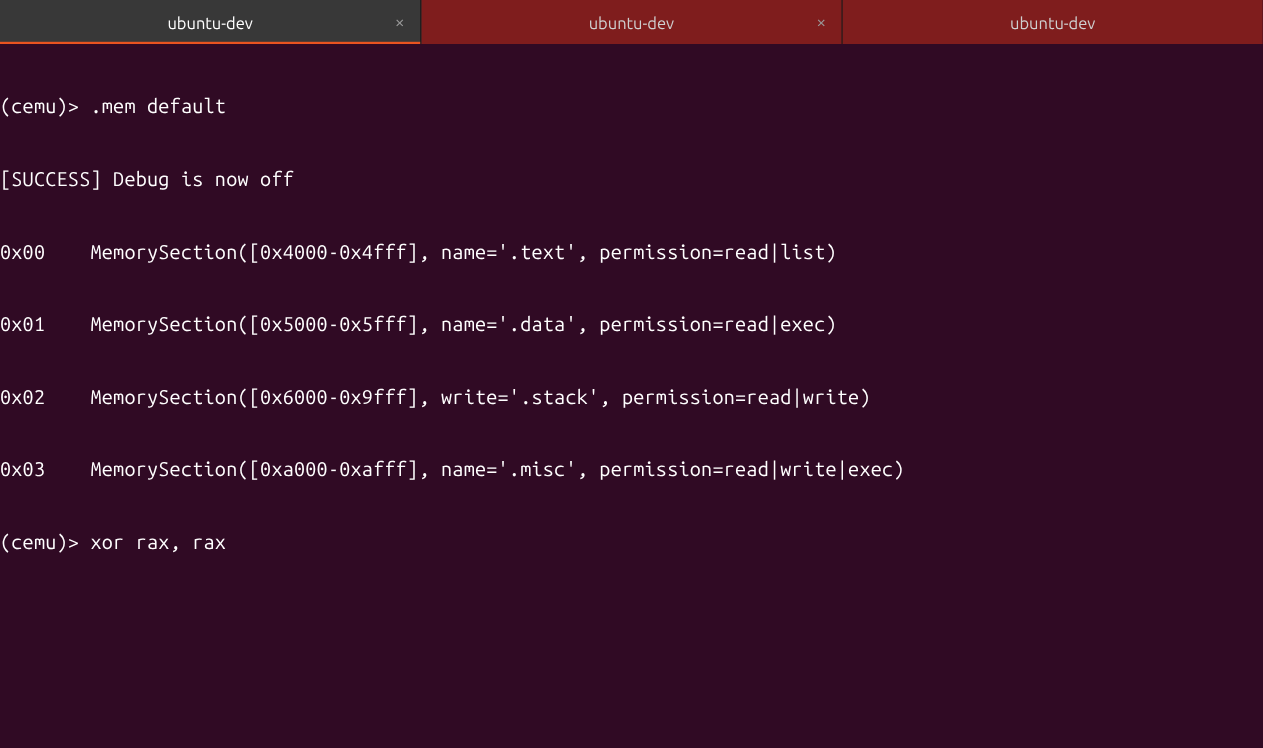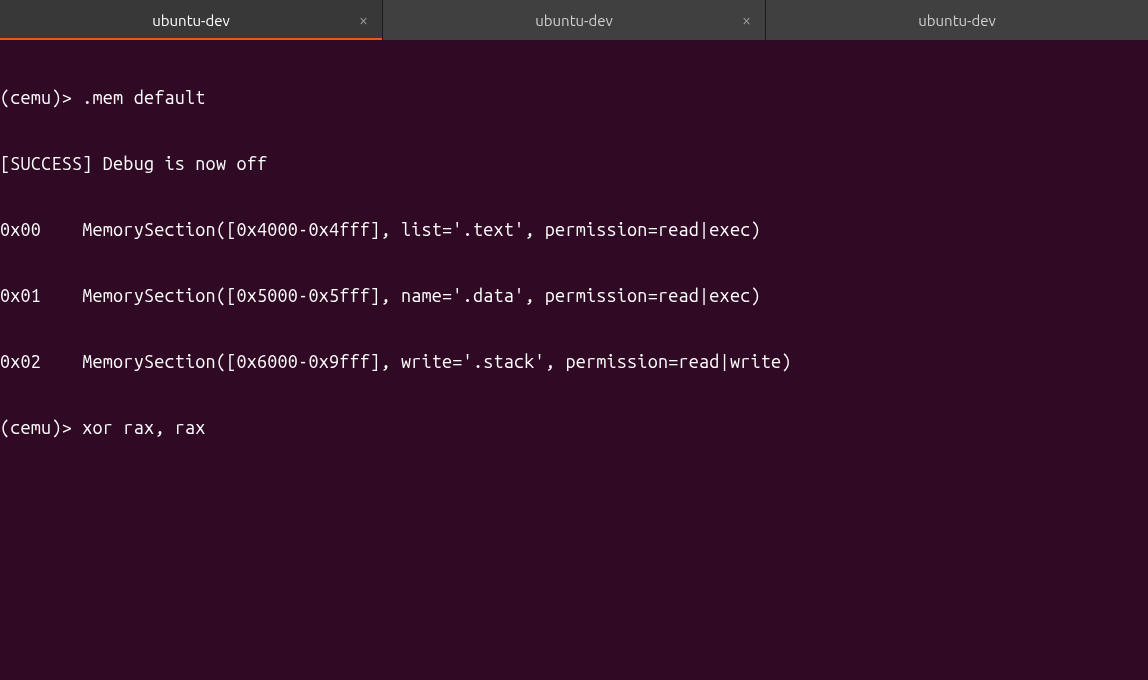--- a/index.html
+++ b/index.html
@@ -12,21 +12,21 @@
     color: #ffffff;
   }
   .window {
     display: flex;
     flex-direction: column;
     width: 100%;
     height: 100%;
   }
   .tabbar {
     display: flex;
-    background: #404040;
+    background: #7f1d1d;
     height: 40px;
     flex: 0 0 auto;
   }
   .tab {
     flex: 1;
     display: flex;
     align-items: center;
     justify-content: center;
     position: relative;
     color: #cfcfcf;
@@ -82,23 +82,24 @@
       <span class="close">×</span>
     </div>
     <div class="tab">
       <span>ubuntu-dev</span>
     </div>
   </div>
 
   <div class="terminal">
     <div class="line">(cemu)&gt; .mem default</div>
     <div class="line">[SUCCESS] Debug is now off</div>
-    <div class="line">0x00    MemorySection([0x4000-0x4fff], list='.text', permission=read|exec)</div>
+    <div class="line">0x00    MemorySection([0x4000-0x4fff], name='.text', permission=read|list)</div>
     <div class="line">0x01    MemorySection([0x5000-0x5fff], name='.data', permission=read|exec)</div>
     <div class="line">0x02    MemorySection([0x6000-0x9fff], write='.stack', permission=read|write)</div>
+    <div class="line">0x03    MemorySection([0xa000-0xafff], name='.misc', permission=read|write|exec)</div>
     <div class="line">(cemu)&gt; xor rax, rax</div>
     
     
     
     
     
     
     
     
     

